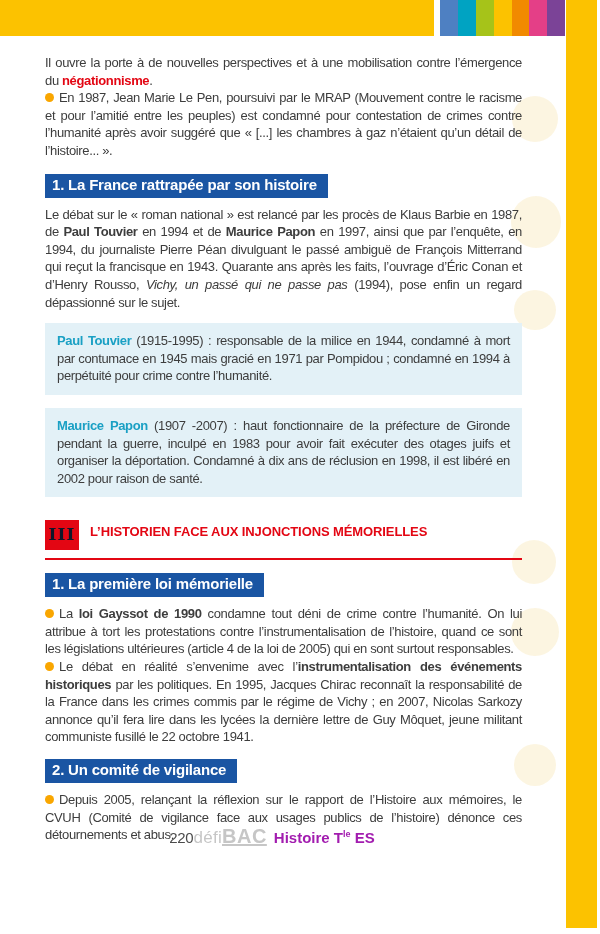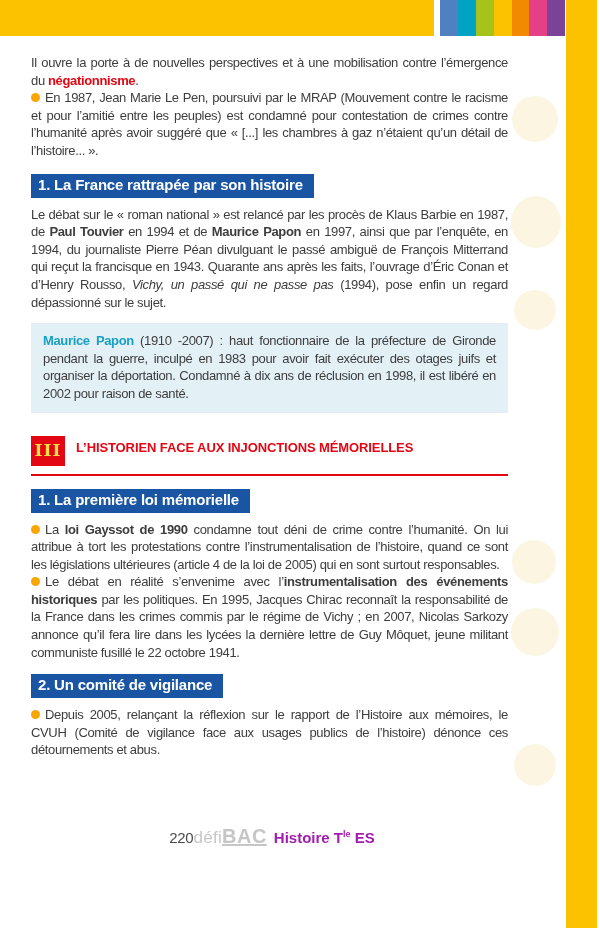--- a/index.html
+++ b/index.html
@@ -9,21 +9,21 @@
   }
   
   .top-band{position:absolute;top:0;left:0;width:434px;height:36px;background:#fcc200;}
   .squares{position:absolute;top:0;left:440px;height:36px;display:flex;}
   .sq{width:17.9px;height:36px;}
   .right-border{position:absolute;top:0;left:566px;width:31px;height:928px;background:#fcc200;}
   .blob{position:absolute;border-radius:50%;background:#fbf2da;opacity:.8;}
 
   
   .content{
-    position:absolute;top:54px;left:31px;width:477px;
+    position:absolute;top:54px;left:45px;width:477px;
     color:#3d3d3d;font-size:13px;line-height:17.6px;
     letter-spacing:-0.35px;text-align:justify;
   }
   .para{margin:0;}
   .bullet{
     display:inline-block;width:9px;height:9px;border-radius:50%;
     background:#f9a600;margin-right:5px;
   }
   .seg-b{font-weight:bold;}
   .seg-i{font-style:italic;}
@@ -38,21 +38,21 @@
   .h-blue.first{margin-top:14px;}
 
   .info-box{background:#e3f1f7;padding:9px 12px 10px 12px;margin:12px 0 0 0;}
   .info-box + .info-box{margin-top:13px;}
 
   .section-main{
     margin:21px 0 0 0;padding-bottom:8px;border-bottom:2px solid #e30613;
     display:flex;gap:11px;align-items:flex-start;
   }
   .numeral-box{
-    flex:0 0 auto;width:34px;height:30px;background:#e30613;color:#fde047;
+    flex:0 0 auto;width:34px;height:30px;background:#e30613;color:#0f172a;
     font-family:"DejaVu Serif",serif;font-weight:bold;font-size:17px;
     letter-spacing:1px;display:flex;align-items:center;justify-content:center;
     margin-top:2px;
   }
   .main-title{
     color:#e30613;font-weight:bold;font-size:13px;line-height:28px;
     text-transform:uppercase;max-width:340px;text-align:left;letter-spacing:-0.1px;
   }
 
   
@@ -92,22 +92,23 @@
 <div class="content">
 
   <p class="para"><span><span class="seg-n">Il ouvre la porte à de nouvelles perspectives et à une mobilisation contre l’émergence du </span><span class="seg-rb">négationnisme</span><span class="seg-n">.</span></span></p>
 
   <p class="para"><span class="bullet"></span><span><span class="seg-n">En 1987, Jean Marie Le Pen, poursuivi par le MRAP (Mouvement contre le racisme et pour l’amitié entre les peuples) est condamné pour contestation de crimes contre l’humanité après avoir suggéré que « [...] les chambres à gaz n’étaient qu’un détail de l’histoire... ».</span></span></p>
 
   <div class="h-blue first">1. La France rattrapée par son histoire</div>
 
   <p class="para"><span><span class="seg-n">Le débat sur le « roman national » est relancé par les procès de Klaus Barbie en 1987, de </span><span class="seg-b">Paul Touvier</span><span class="seg-n"> en 1994 et de </span><span class="seg-b">Maurice Papon</span><span class="seg-n"> en 1997, ainsi que par l’enquête, en 1994, du journaliste Pierre Péan divulguant le passé ambiguë de François Mitterrand qui reçut la francisque en 1943. Quarante ans après les faits, l’ouvrage d’Éric Conan et d’Henry Rousso, </span><span class="seg-i">Vichy, un passé qui ne passe pas</span><span class="seg-n"> (1994), pose enfin un regard dépassionné sur le sujet.</span></span></p>
 
+  <div class="info-box"><span><span class="seg-tb">Paul Touvier</span><span class="seg-n"> (1915-1995) : responsable de la milice en 1944, condamné à mort par contumace en 1945 mais gracié en 1971 par Pompidou ; condamné en 1994 à perpétuité pour crime contre l’humanité.</span></span></div>
 
-  <div class="info-box"><span><span class="seg-tb">Maurice Papon</span><span class="seg-n"> (1910 -2007) : haut fonctionnaire de la préfecture de Gironde pendant la guerre, inculpé en 1983 pour avoir fait exécuter des otages juifs et organiser la déportation. Condamné à dix ans de réclusion en 1998, il est libéré en 2002 pour raison de santé.</span></span></div>
+  <div class="info-box"><span><span class="seg-tb">Maurice Papon</span><span class="seg-n"> (1907 -2007) : haut fonctionnaire de la préfecture de Gironde pendant la guerre, inculpé en 1983 pour avoir fait exécuter des otages juifs et organiser la déportation. Condamné à dix ans de réclusion en 1998, il est libéré en 2002 pour raison de santé.</span></span></div>
 
   <div class="section-main">
     <div class="numeral-box">III</div>
     <div class="main-title">L’HISTORIEN FACE AUX INJONCTIONS MÉMORIELLES</div>
   </div>
 
   <div class="h-blue">1. La première loi mémorielle</div>
 
   <p class="para"><span class="bullet"></span><span><span class="seg-n">La </span><span class="seg-b">loi Gayssot de 1990</span><span class="seg-n"> condamne tout déni de crime contre l’humanité. On lui attribue à tort les protestations contre l’instrumentalisation de l’histoire, quand ce sont les législations ultérieures (article 4 de la loi de 2005) qui en sont surtout responsables.</span></span></p>
 

